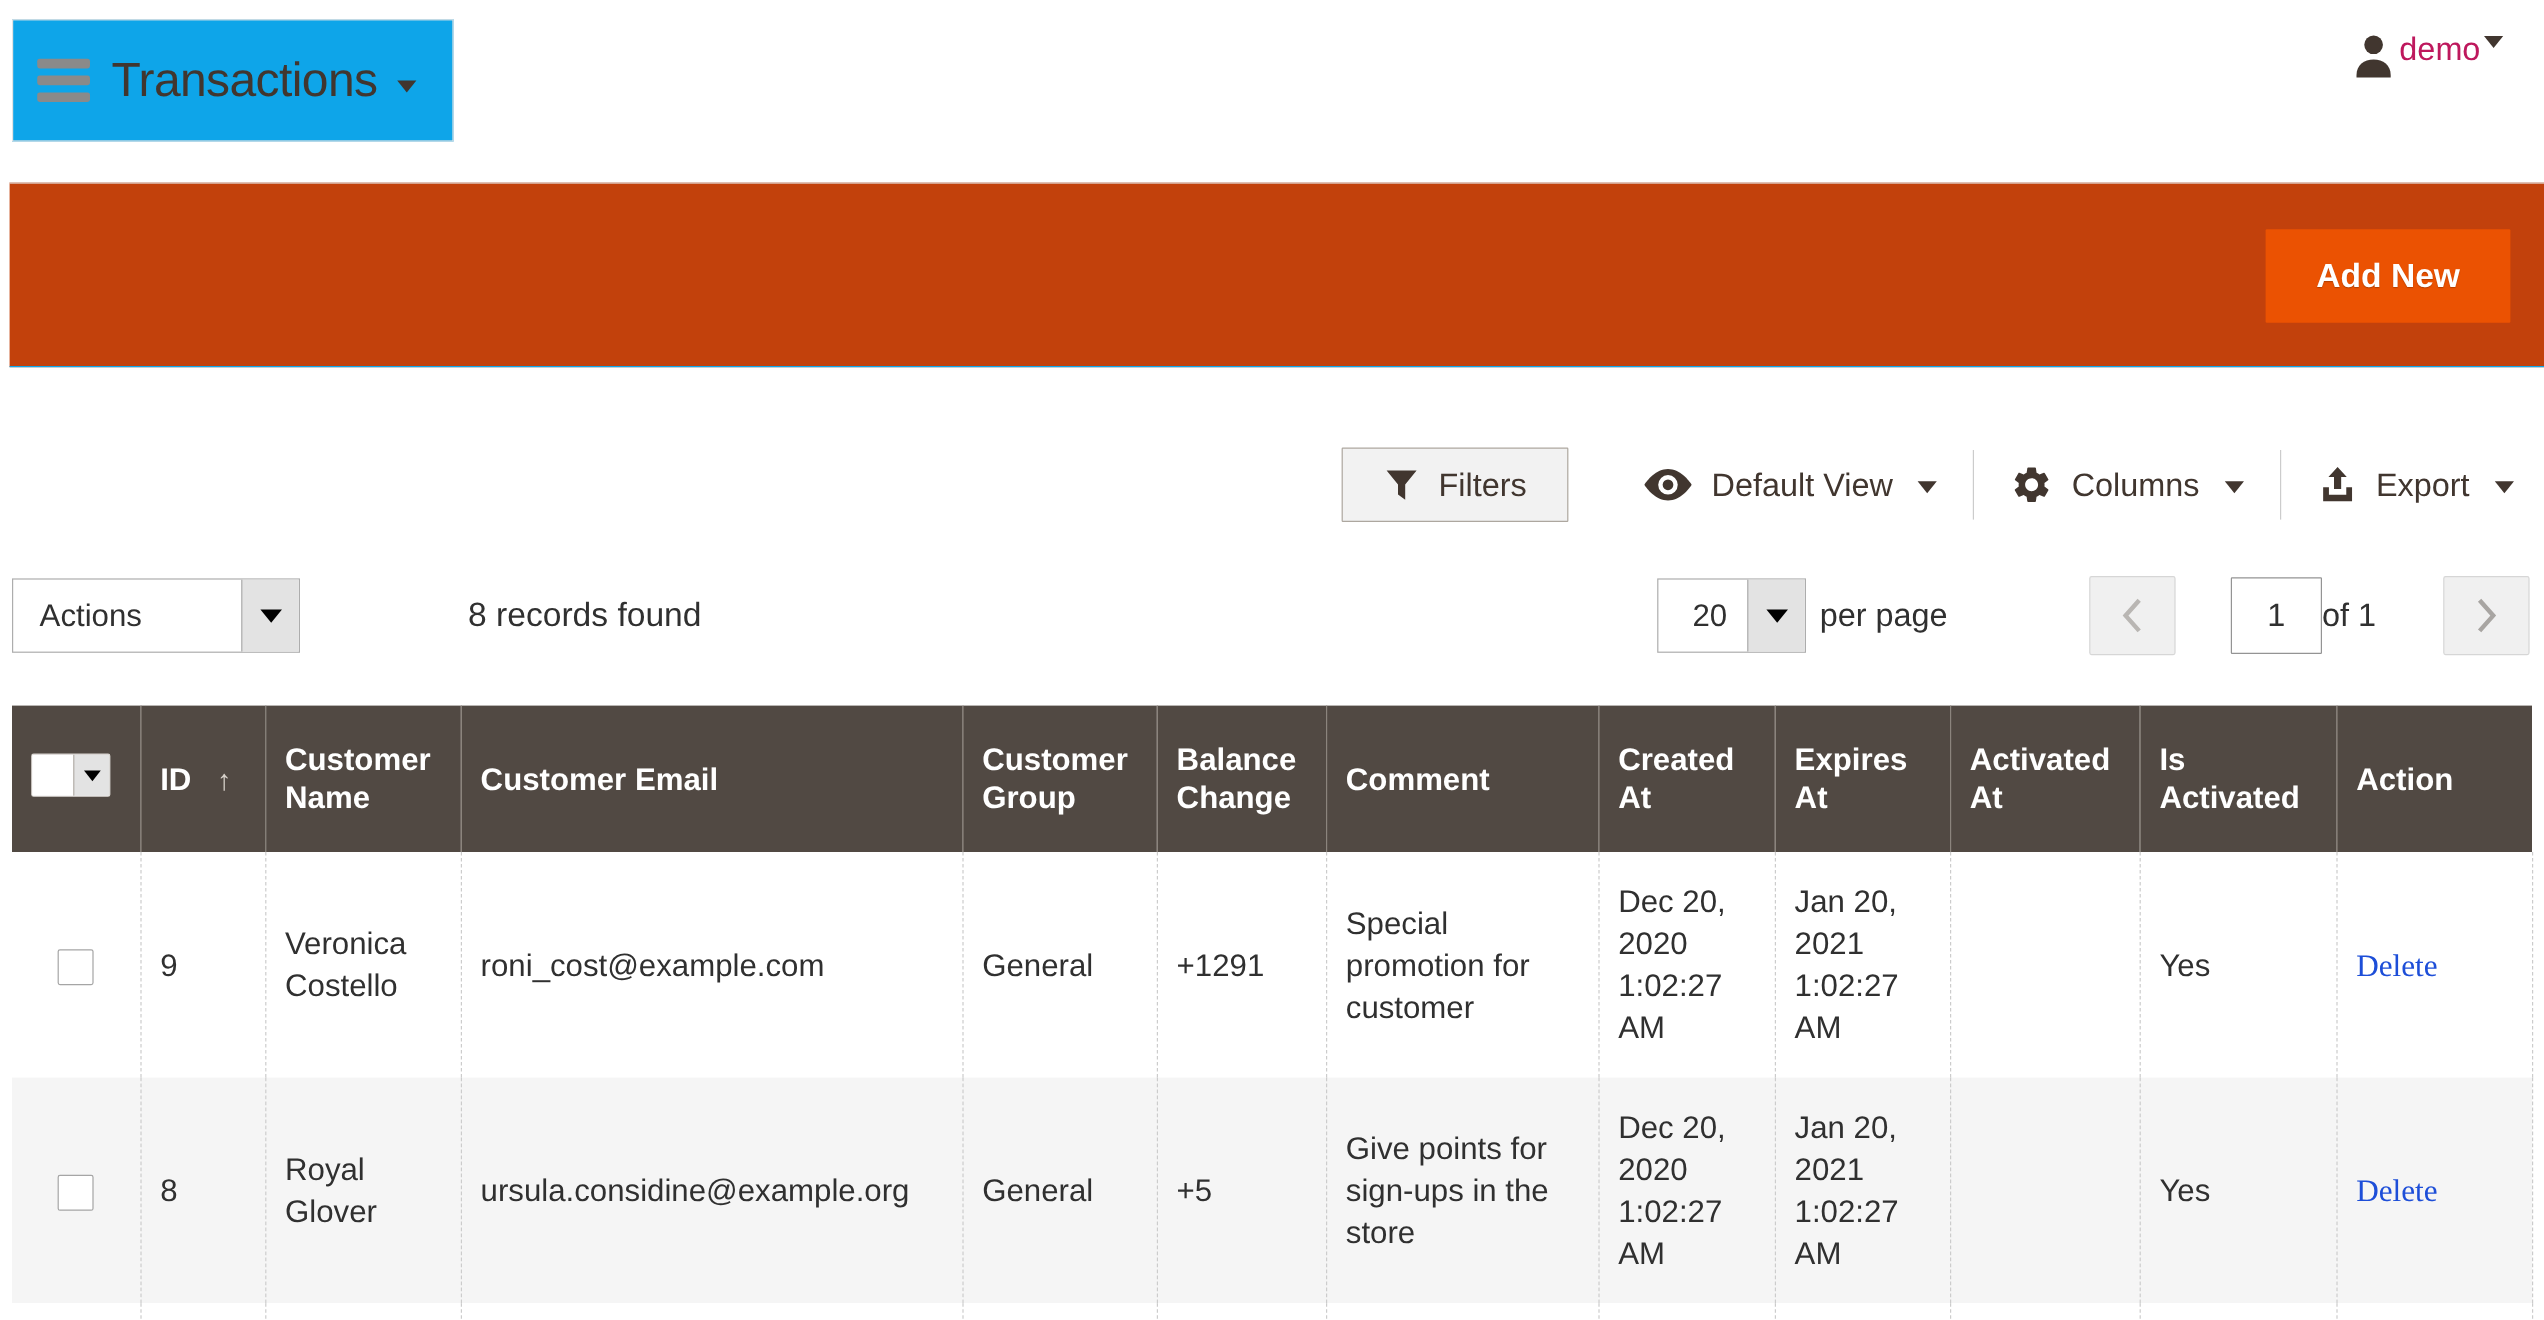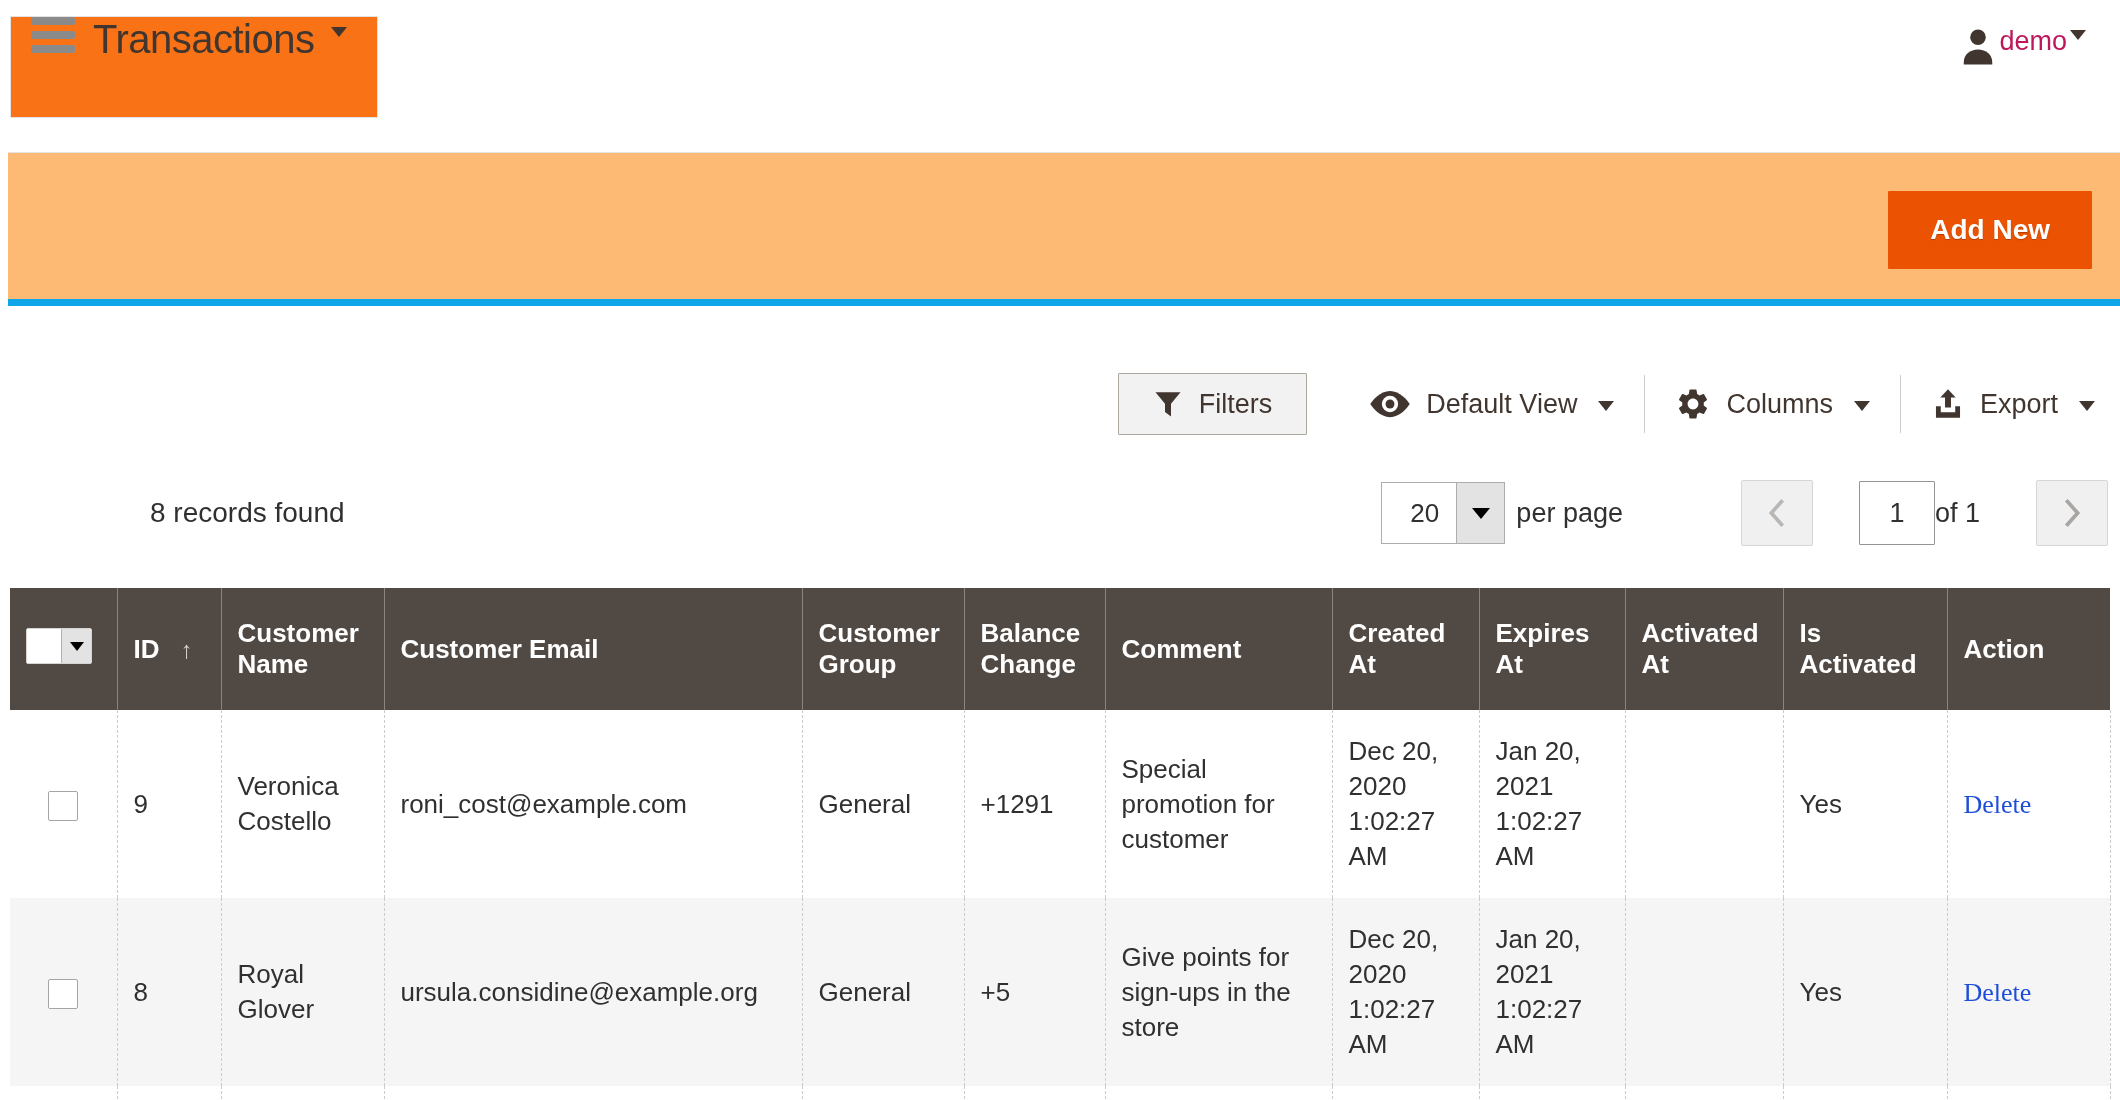--- a/index.html
+++ b/index.html
@@ -6,41 +6,41 @@
   html,body { margin:0; padding:0; }
   body {
     width:2120px; height:1100px; overflow:hidden; position:relative;
     background:#ffffff; color:#303030;
     font-family:"Liberation Sans", sans-serif;
   }
 
   
   .title-bar {
     position:absolute; left:10px; top:16px; width:368px; height:102px;
-    background:#f97316; border:1px solid #e3e3e3;
-    display:flex; align-items:flex-start; padding:0 18px 0 20px; cursor:pointer;
+    background:#0ea5e9; border:1px solid #e3e3e3;
+    display:flex; align-items:center; padding:0 18px 0 20px; cursor:pointer;
   }
   .burger { width:44px; display:flex; flex-direction:column; gap:6px; }
   .burger span { display:block; height:8px; background:#8a8a8a; border-radius:2px; }
   .page-title { font-size:40px; font-weight:400; color:#41362f; margin:0 0 0 18px; letter-spacing:-0.5px; }
   .caret { width:0; height:0; border-left:9px solid transparent; border-right:9px solid transparent; border-top:11px solid #41362f; }
   .title-bar .caret { margin-left:16px; margin-top:10px; border-top-width:10px; border-left-width:8px; border-right-width:8px; }
 
   
   .user-menu {
     position:absolute; top:26px; right:34px; height:52px;
     display:flex; gap:3px; cursor:pointer;
     font-size:27px; color:#be185d;
   }
   .user-menu .caret { border-top-width:10px; border-left-width:8px; border-right-width:8px; margin-top:4px; }
 
   
   .action-band {
     position:absolute; top:152px; left:8px; right:0; height:154px;
-    background:#fdba74; border-top:1px solid #e3e3e3; border-bottom:7px solid #0ea5e9;
+    background:#c2410c; border-top:1px solid #e3e3e3; border-bottom:1px solid #0ea5e9;
   }
   .add-new-btn {
     position:absolute; top:38px; right:28px; height:78px; padding:0 42px;
     background:#eb5202; border:none; border-radius:1px;
     color:#fff; font-size:28px; font-weight:bold; font-family:inherit; cursor:pointer;
     text-shadow:0 1px 1px rgba(0,0,0,0.25);
   }
 
   
   .grid-toolbar {
@@ -181,20 +181,26 @@
     <svg width="34" height="34" viewBox="0 0 24 24" class="icon-dark">
       <path d="M12 1.5l5.4 5.9h-3.3v7h-4.2v-7H6.6z"></path>
       <path d="M3.5 13.5h3.4v4.4h10.2v-4.4h3.4v8.2H3.5z"></path>
     </svg>
     <span>Export</span>
     <span class="caret"></span>
   </div>
 </div>
 
 <div class="list-controls">
+  <div class="fake-select actions-select">
+    <span class="sel-label">Actions</span>
+    <span class="sel-arrow">
+        <span class="caret"></span>
+      </span>
+  </div>
 
   <span class="records-found">8 records found</span>
 
   <div class="paging">
     <div class="fake-select perpage-select">
       <span class="sel-label">20</span>
       <span class="sel-arrow">
           <span class="caret"></span>
         </span>
     </div>

